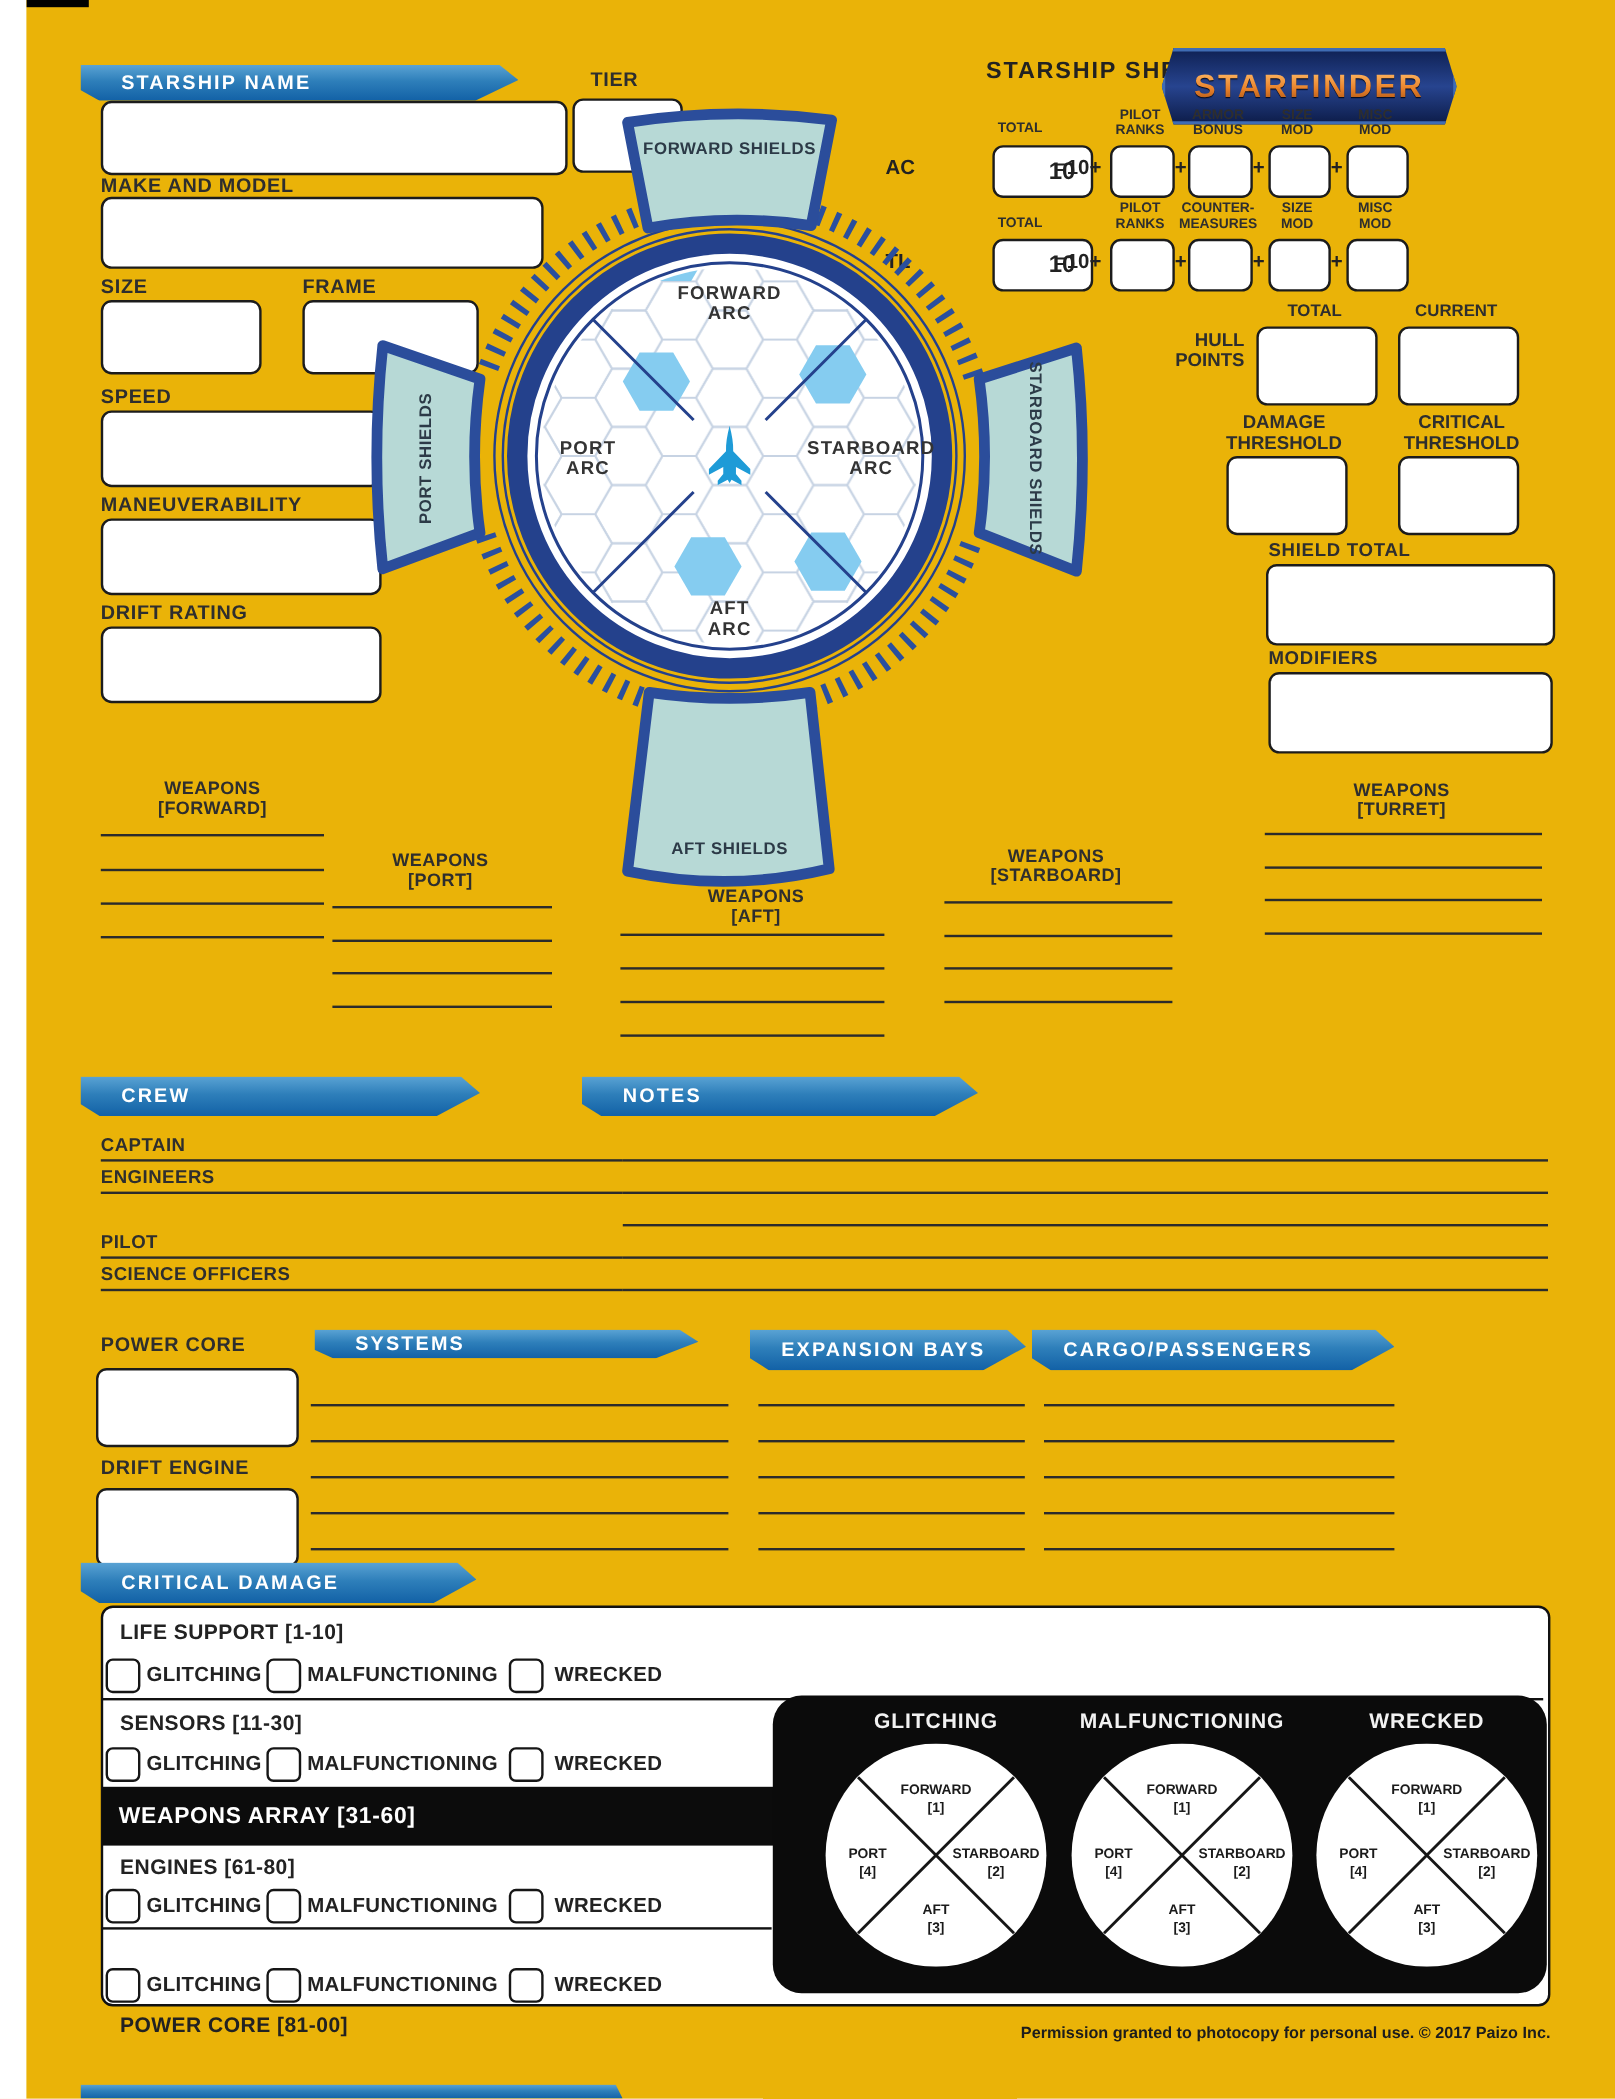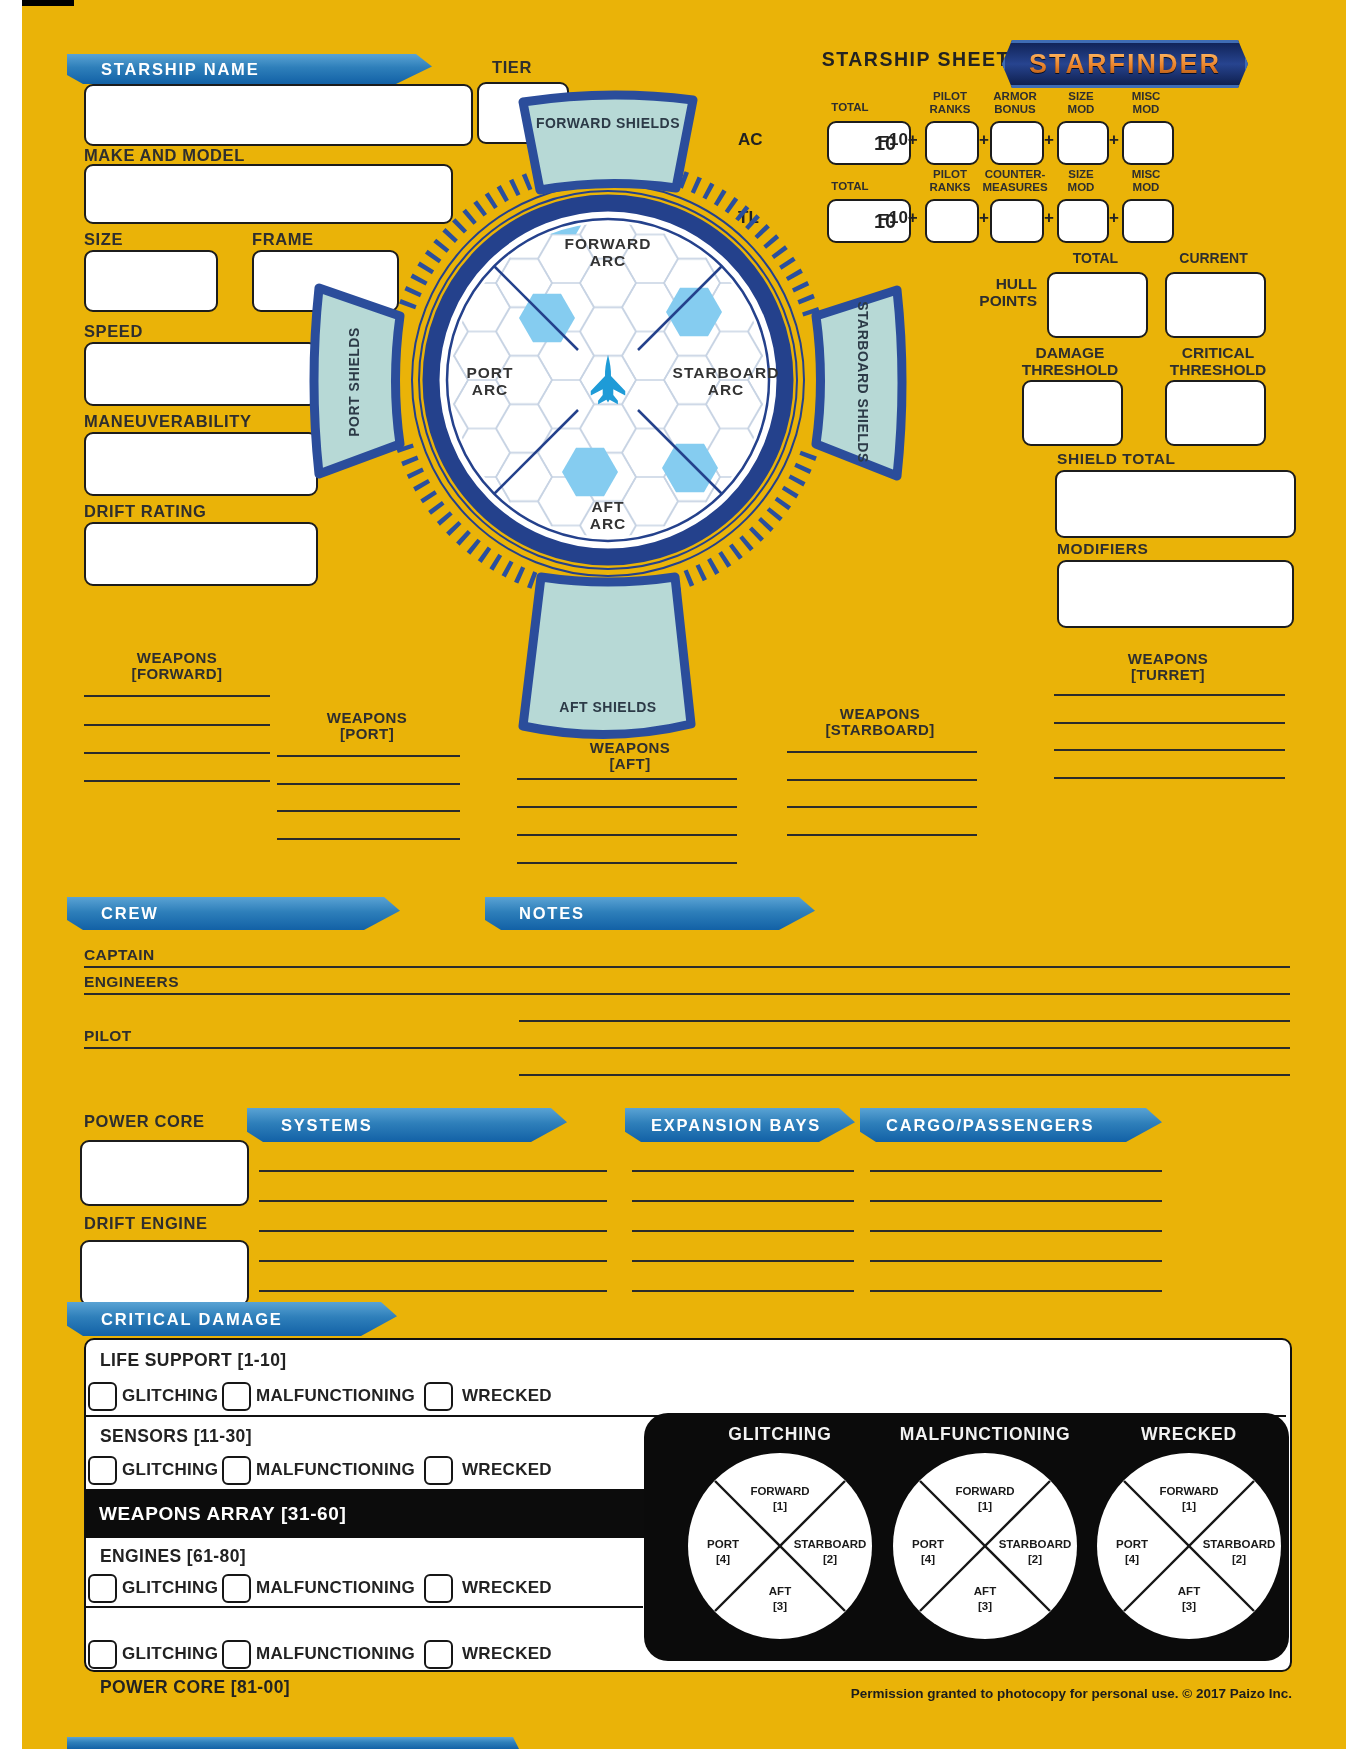--- a/index.html
+++ b/index.html
@@ -21,21 +21,21 @@
   .sl span{display:block;}
   .op{position:absolute;font-weight:bold;font-size:17px;color:#222;}
   .crewrow{position:absolute;left:62px;width:435px;height:26px;border-bottom:2.4px solid #2b2b2b;}
   .crewrow span{position:absolute;left:0;bottom:2px;font-weight:bold;font-size:15.5px;color:#2e2e2e;letter-spacing:.4px;}
   .critname{position:absolute;left:80px;font-weight:bold;font-size:17.5px;color:#222;letter-spacing:.4px;}
   .chkrow{position:absolute;left:66px;width:540px;height:30px;}
   .chk{position:absolute;width:25px;height:25px;border:2.6px solid #161616;border-radius:6px;background:#fff;top:0;}
   .chklbl{position:absolute;top:4px;font-weight:bold;font-size:17px;color:#222;letter-spacing:.3px;}
   .divider{position:absolute;left:63px;width:1201px;height:0;border-bottom:2.6px solid #111;}
   .ph{position:absolute;width:160px;text-align:center;color:#f2f2f2;font-weight:bold;font-size:17.5px;letter-spacing:.8px;}
-  .logo{position:absolute;left:980px;top:40px;width:246px;height:48px;
+  .logo{position:absolute;left:946px;top:40px;width:246px;height:64px;
         background:linear-gradient(180deg,#0e2052 0%,#27448f 50%,#0c1b47 100%);
         clip-path:polygon(10px 0,calc(100% - 10px) 0,100% 50%,calc(100% - 10px) 100%,10px 100%,0 50%);
         display:flex;align-items:center;justify-content:center;
         box-shadow:inset 0 0 0 3px #3f6cb4;}
   .logo span{font-weight:bold;font-size:27px;letter-spacing:2px;color:#e8812a;
         background:linear-gradient(180deg,#ffb863 8%,#e8812a 55%,#9c4a10 100%);
         -webkit-background-clip:text;background-clip:text;-webkit-text-fill-color:transparent;
         filter:drop-shadow(0 1px 0 #050d24);}
   .thr{position:absolute;width:110px;text-align:center;font-weight:bold;font-size:15.5px;line-height:17px;color:#2e2e2e;}
   .thr span{display:block;}
@@ -283,36 +283,39 @@
     </div>
   <div class="crewrow" style="top:967px;">
       <span>ENGINEERS</span>
     </div>
   <div class="crewrow" style="top:940px;">
       <span>CAPTAIN</span>
     </div>
   <div class="crewrow" style="top:1021px;">
       <span>PILOT</span>
     </div>
+  <div class="crewrow" style="top:1048px;">
+      <span>SCIENCE OFFICERS</span>
+    </div>
 
   <div class="banner" style="left:463px;top:897px;width:330px;height:33px;">
       <span>NOTES</span>
     </div>
   <div class="uline" style="left:497px;top:966px;width:771px;"></div>
   <div class="uline" style="left:497px;top:993px;width:771px;"></div>
   <div class="uline" style="left:497px;top:1020px;width:771px;"></div>
   <div class="uline" style="left:497px;top:1047px;width:771px;"></div>
   <div class="uline" style="left:497px;top:1074px;width:771px;"></div>
 
   <div class="lbl" style="left:62px;top:1112px;">POWER CORE</div>
   <div class="box" style="left:58px;top:1140px;width:165px;height:62px;"></div>
   <div class="lbl" style="left:62px;top:1214px;">DRIFT ENGINE</div>
   <div class="box" style="left:58px;top:1240px;width:165px;height:62px;"></div>
 
-  <div class="banner" style="left:225px;top:1108px;width:320px;height:34px;">
+  <div class="banner" style="left:240px;top:1108px;width:320px;height:24px;">
       <span>SYSTEMS</span>
     </div>
   <div class="uline" style="left:237px;top:1170px;width:348px;"></div>
   <div class="uline" style="left:237px;top:1200px;width:348px;"></div>
   <div class="uline" style="left:237px;top:1230px;width:348px;"></div>
   <div class="uline" style="left:237px;top:1260px;width:348px;"></div>
   <div class="uline" style="left:237px;top:1290px;width:348px;"></div>
 
   <div class="banner" style="left:603px;top:1108px;width:230px;height:34px;padding-left:26px;">
       <span>EXPANSION BAYS</span>

